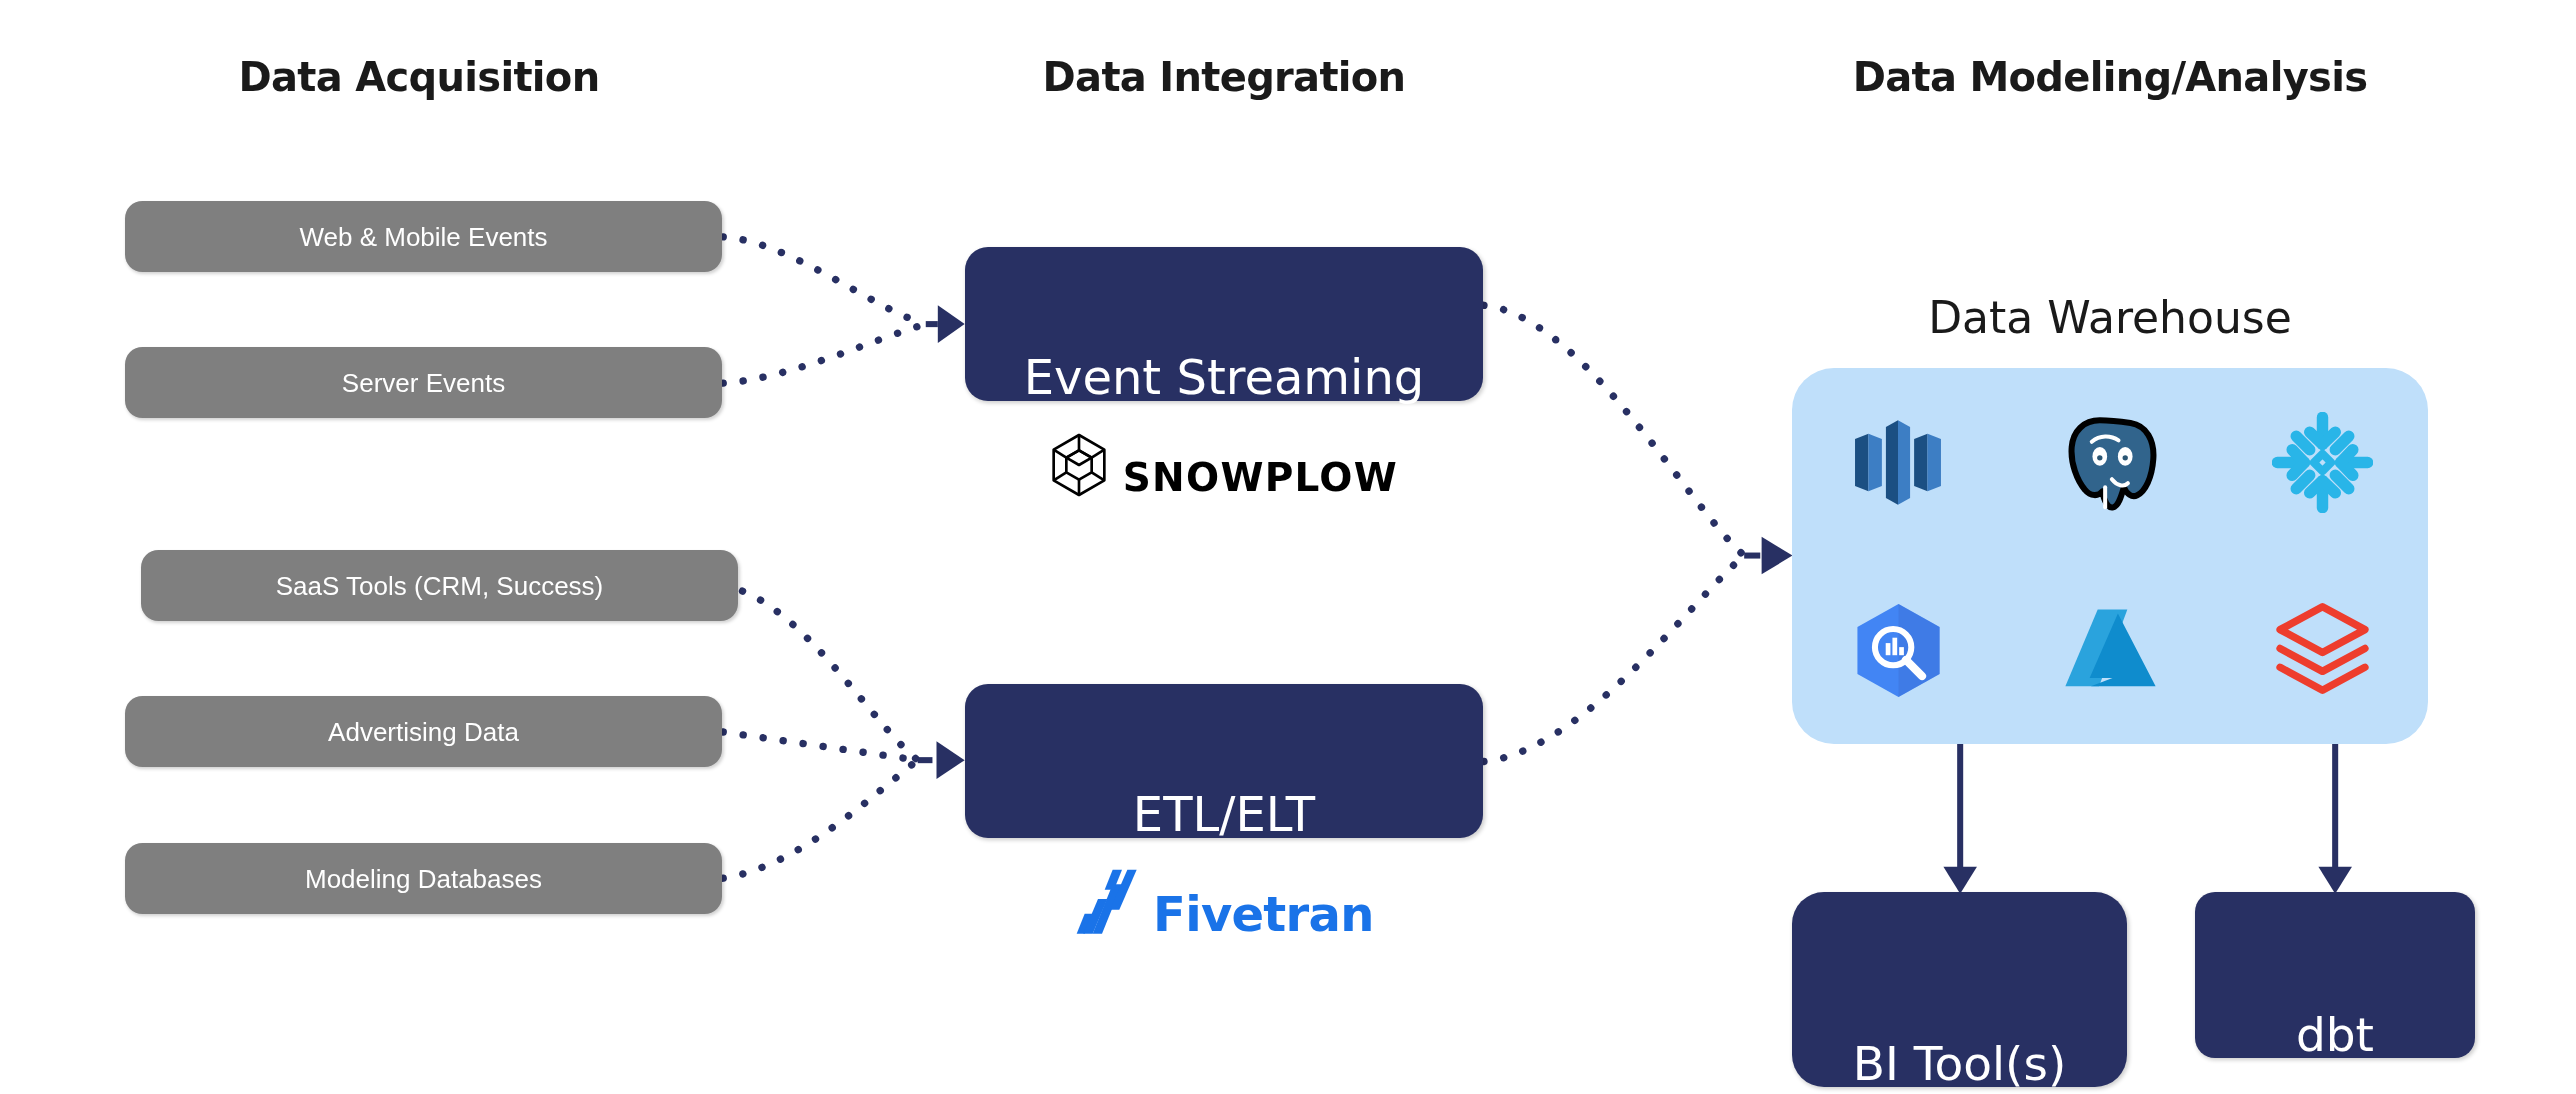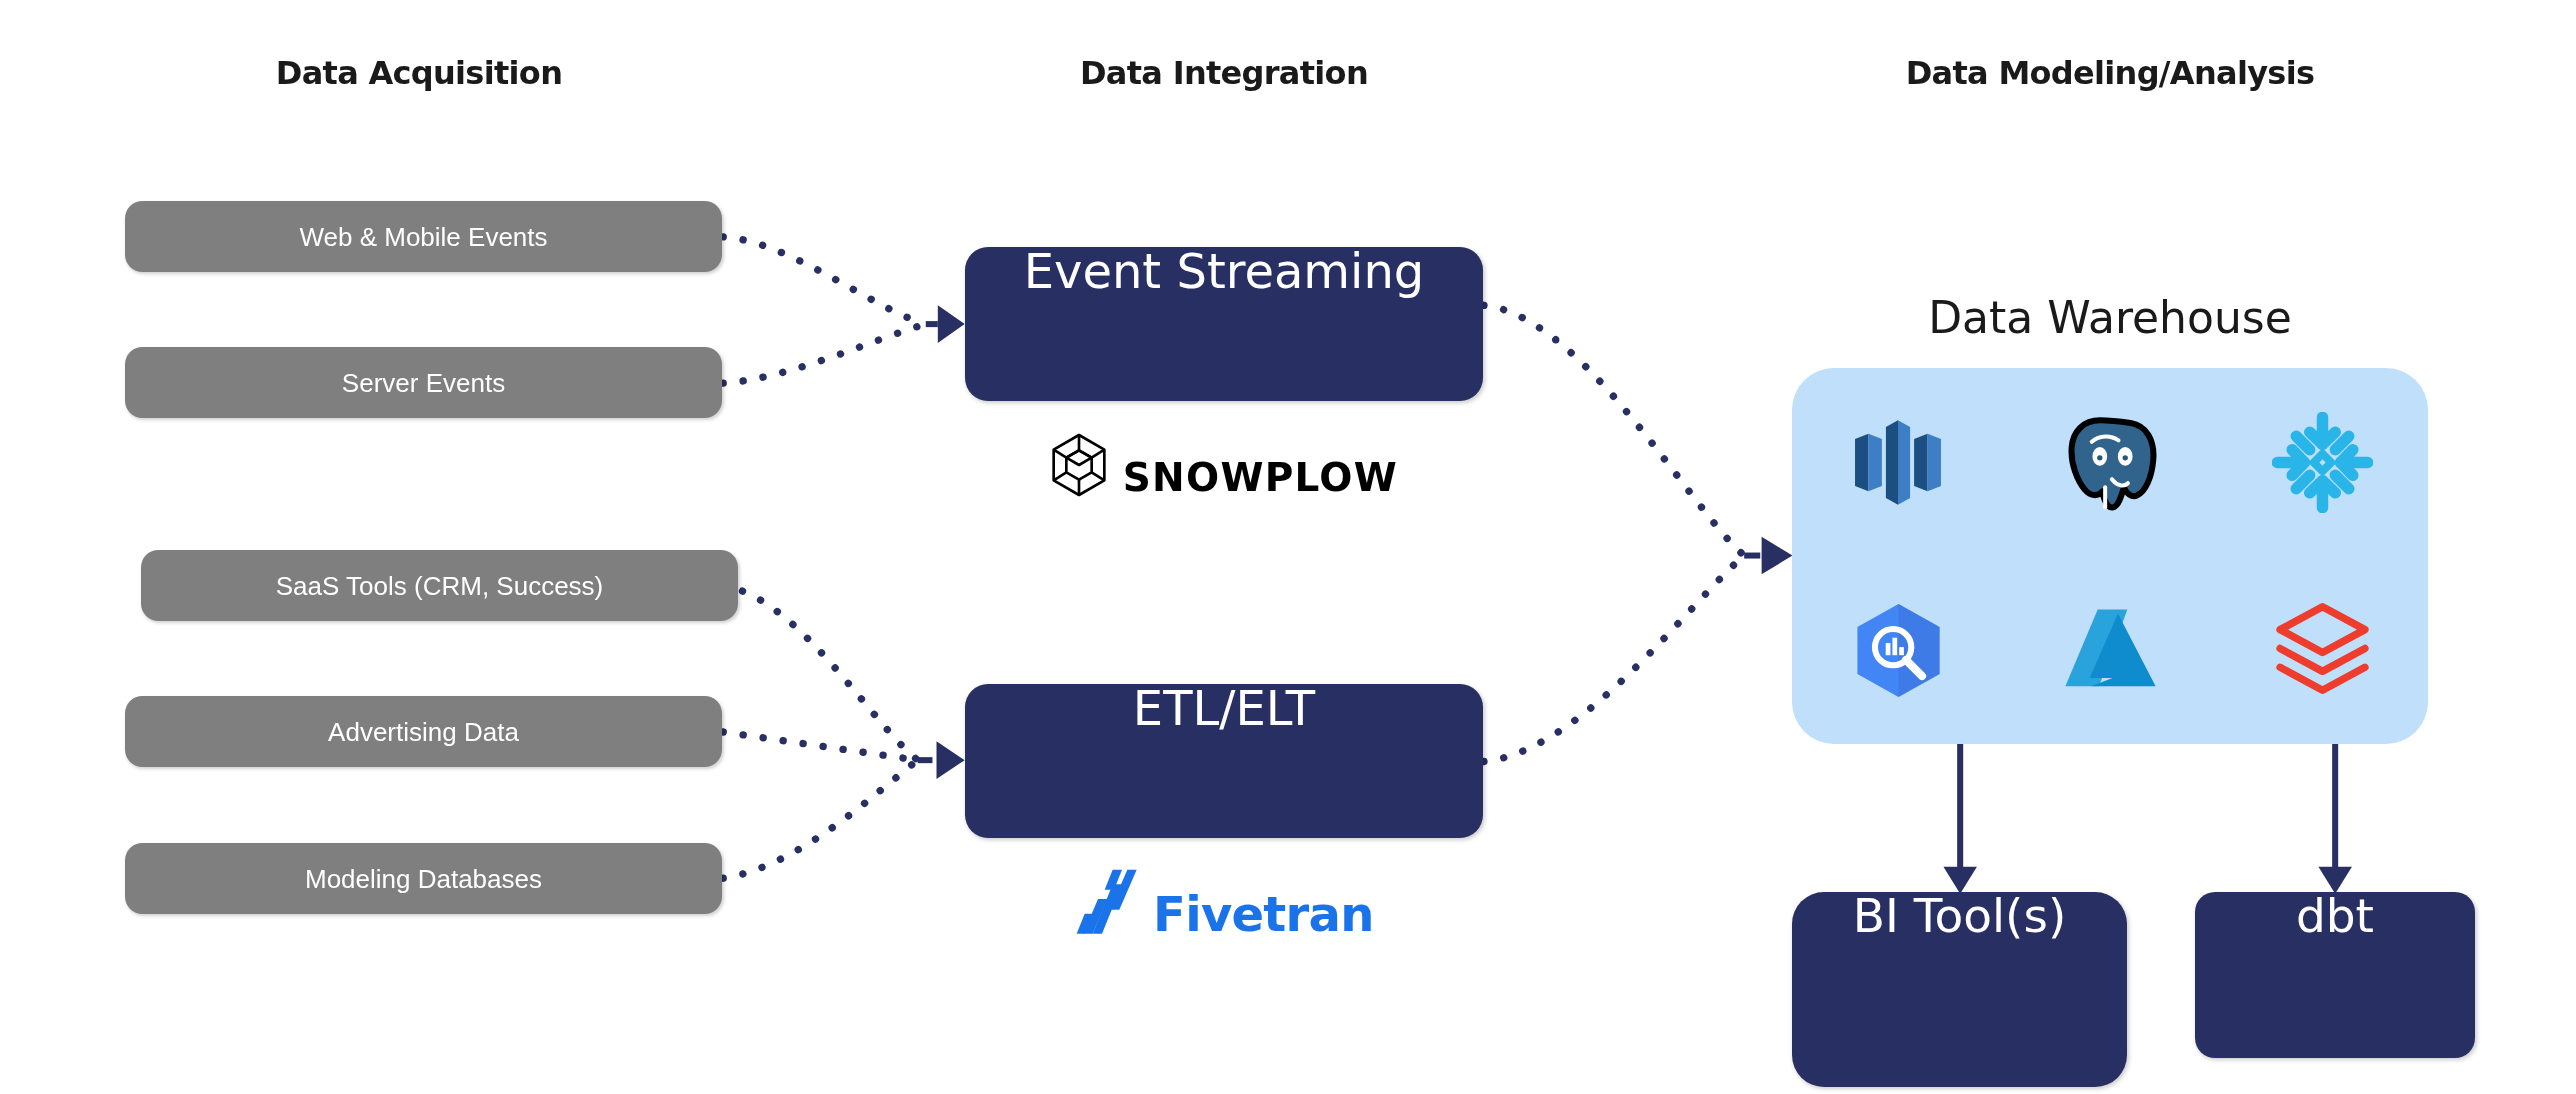--- a/index.html
+++ b/index.html
@@ -20,21 +20,21 @@
     inset: 0;
     width: 2576px;
     height: 1095px;
   }
 
   
   .col-heading {
     position: absolute;
     font-family: "DejaVu Sans", sans-serif;
     font-weight: bold;
-    font-size: 32px;
+    font-size: 40px;
     color: #1a1a1a;
     letter-spacing: -0.7px;
     white-space: nowrap;
     transform: translateX(-50%);
   }
   #heading-acquisition { left: 419px;  top: 54px; }
   #heading-integration { left: 1224px; top: 54px; }
   #heading-modeling    { left: 2110px; top: 54px; }
 
   
@@ -62,21 +62,21 @@
   #src-saas     { top: 550px; margin-left: 16px; }
   #src-ads      { top: 696px; }
   #src-internal { top: 843px; }
 
   
   .stage-box {
     position: absolute;
     background: #283063;
     border-radius: 23px;
     display: flex;
-    align-items: flex-start;
+    align-items: flex-end;
     justify-content: center;
     box-shadow: 1.3px 2px 4px rgba(0,0,0,0.20);
   }
   .stage-box .label {
     color: #ffffff;
     font-size: 48px;
     font-family: "DejaVu Sans", sans-serif;
     white-space: nowrap;
     line-height: 1;
   }

